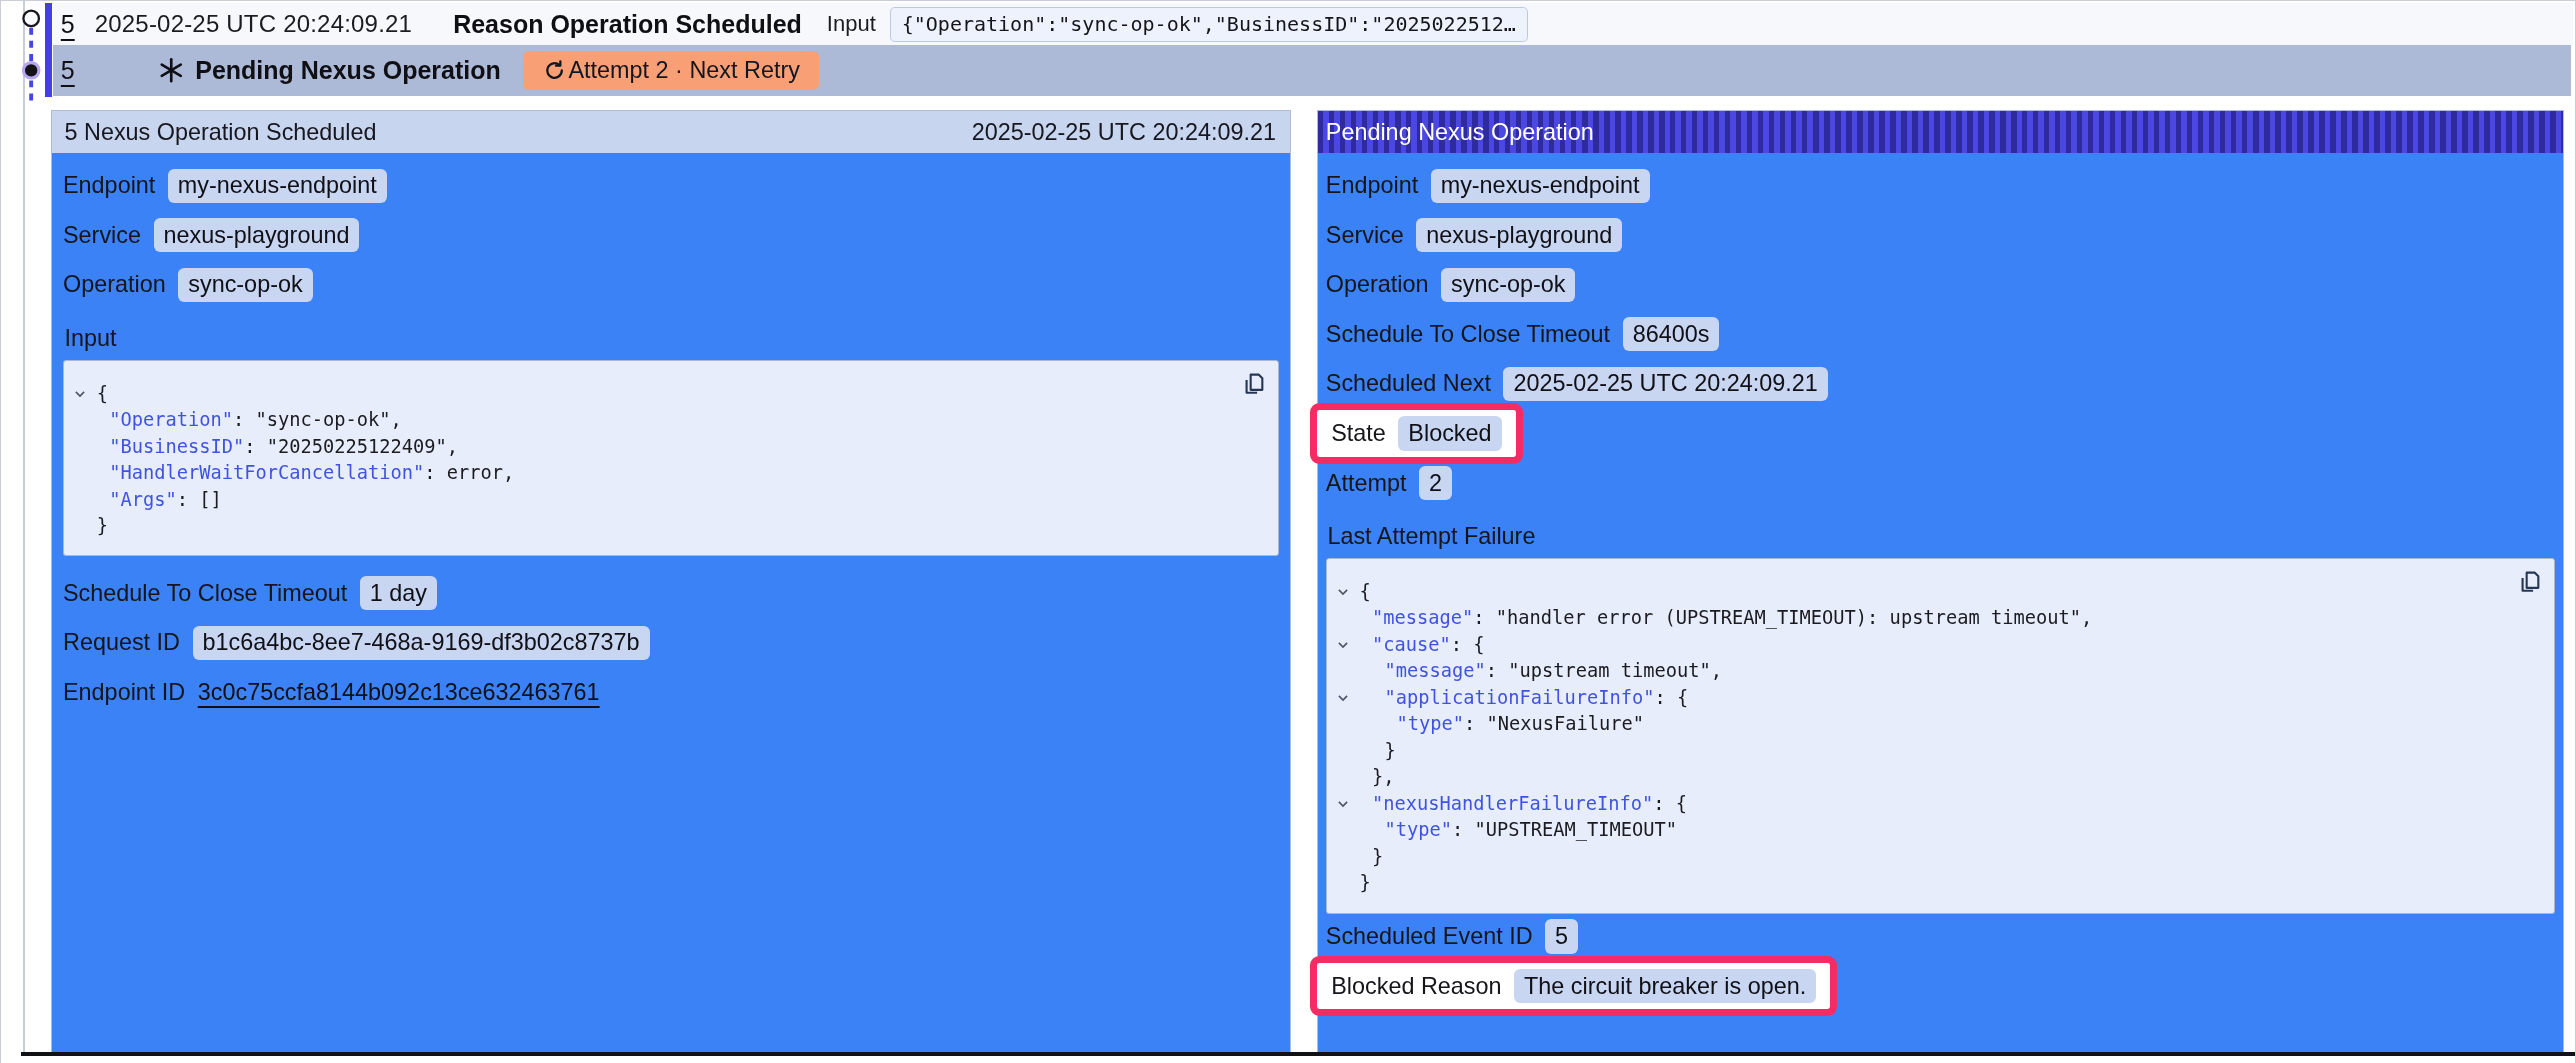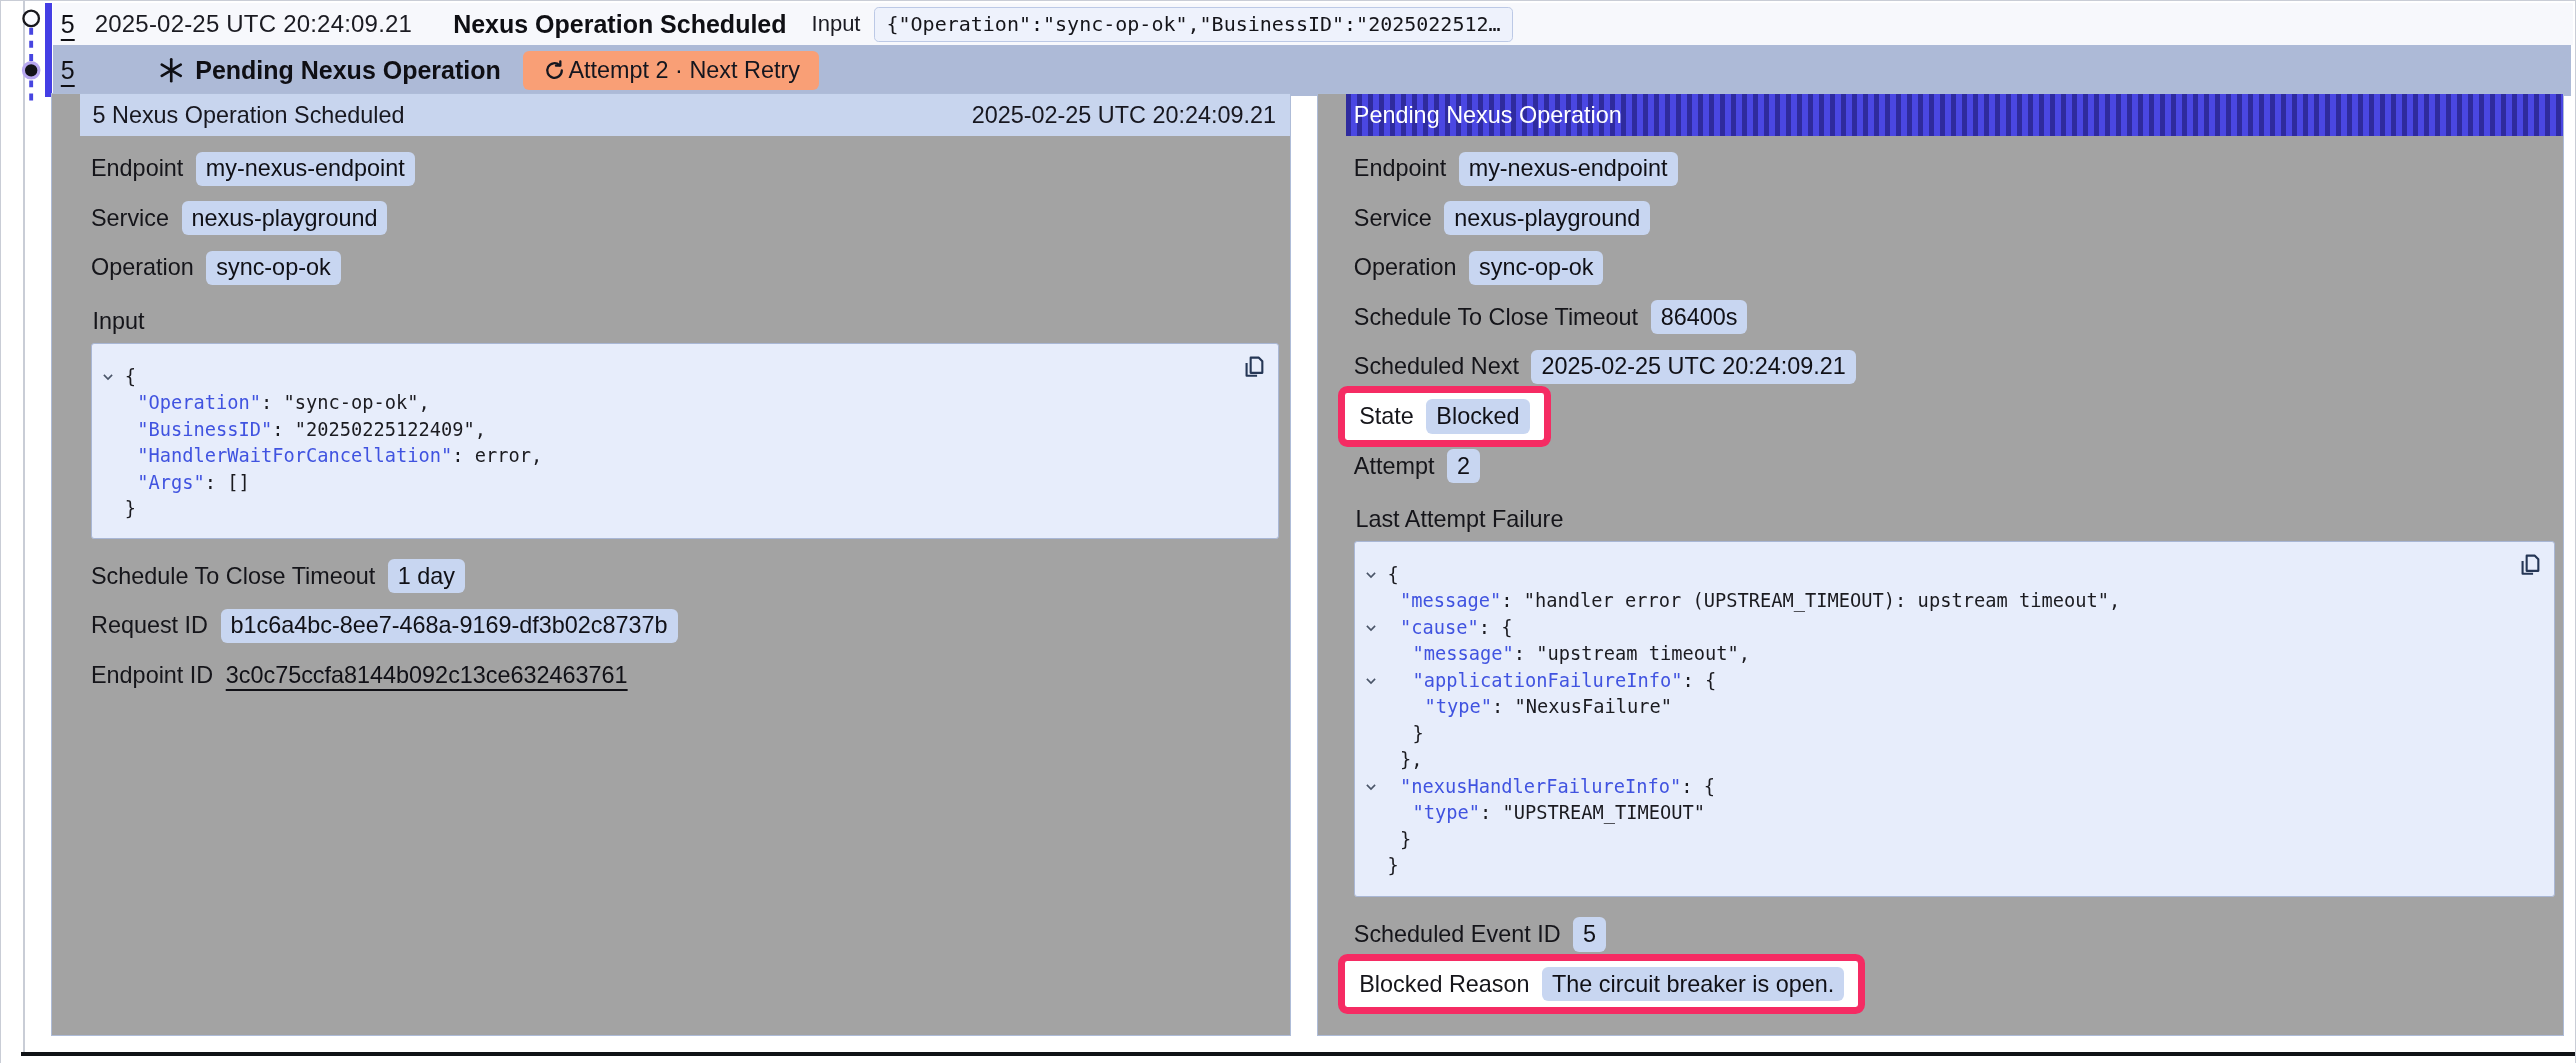--- a/index.html
+++ b/index.html
@@ -29,21 +29,21 @@
     background:#eef2fc;border:1.6px solid #bcc9e6;border-radius:4.7px;padding:4.7px 11px;white-space:nowrap;
   }
   .ast{display:inline-flex;margin-right:11px;}
   .retry-badge{
     display:inline-flex;align-items:center;gap:2px;margin-left:22px;
     background:var(--badge_orange_bg,#f99f76);border-radius:6.2px;padding:6.2px 18.7px;
     font-size:23.4px;color:#14161f;
   }
 
   
-  .panel{position:absolute;top:92px;height:943px;border:1.6px solid var(--panel_border,#aebcd8);background:#a3a3a3;box-sizing:border-box;padding-left:28px;}
+  .panel{position:absolute;top:109px;height:943px;border:1.6px solid var(--panel_border,#aebcd8);background:#3b82f6;box-sizing:border-box;}
   .panel.left{left:50px;width:1240px;}
   .panel.right{left:1316px;width:1247px;}
   .p-head{height:42px;display:flex;align-items:center;justify-content:space-between;font-size:23.4px;}
   .p-head.lh{background:var(--left_header_bg,#c8d5ee);color:#17171f;padding:0 14px 0 12.5px;}
   .p-head.striped{
     background:repeating-linear-gradient(90deg,var(--stripe_dark,#2f2b9e) 0 5.5px,var(--stripe_light,#4a47e3) 5.5px 11px);
     color:#fff;padding:0 7.8px;font-weight:500;justify-content:flex-start;
   }
   .p-body{padding:0 11px;}
   .panel.right .p-body{padding:0 7.8px;}
@@ -84,21 +84,21 @@
   <svg class="rail" width="31" height="103" viewBox="0 0 40 132">
     <line x1="17" y1="34" x2="17" y2="130" stroke="#4745e0" stroke-width="5" stroke-dasharray="9 8"></line>
     <circle cx="17" cy="22" r="10" fill="#fafbfe" stroke="#17171c" stroke-width="3"></circle>
     <circle cx="17" cy="89" r="10" fill="#131318" stroke="#b7a7f0" stroke-width="4"></circle>
   </svg>
   <div class="accent-bar"></div>
 
   <div class="hrow row1">
     <a class="evt-id">5</a>
     <span class="evt-time">2025-02-25 UTC 20:24:09.21</span>
-    <span class="evt-title">Nexus Operation Scheduled</span>
+    <span class="evt-title">Reason Operation Scheduled</span>
     <span class="input-inline-label">Input</span>
     <code class="input-preview">{"Operation":"sync-op-ok","BusinessID":"2025022512…</code>
   </div>
 
   <div class="hrow row2">
     <a class="evt-id">5</a>
     <span class="ast">
       <svg width="26.5" height="26.5" viewBox="0 0 24 24" fill="none" stroke="#0f0f14" stroke-width="2.4" stroke-linecap="round">
         <line x1="12" y1="2" x2="12" y2="22"></line>
         <line x1="3.4" y1="7" x2="20.6" y2="17"></line>
@@ -290,21 +290,21 @@
         <div class="cl">
             <span class="chev"></span>
           <span class="ct i1"><span class="jp">}</span></span>
         </div>
         <div class="cl">
             <span class="chev"></span>
           <span class="ct i0"><span class="jp">}</span></span>
         </div>
       </div>
 
-      <div class="field" style="margin-top:21px;">
+      <div class="field" style="margin-top:6px;">
         <span class="lbl">Scheduled Event ID</span>
         <span class="chip">5</span>
       </div>
       <div class="field">
         <span class="annot">
           <span class="lbl">Blocked Reason</span>
           <span class="chip">The circuit breaker is open.</span>
         </span>
       </div>
     </div>

